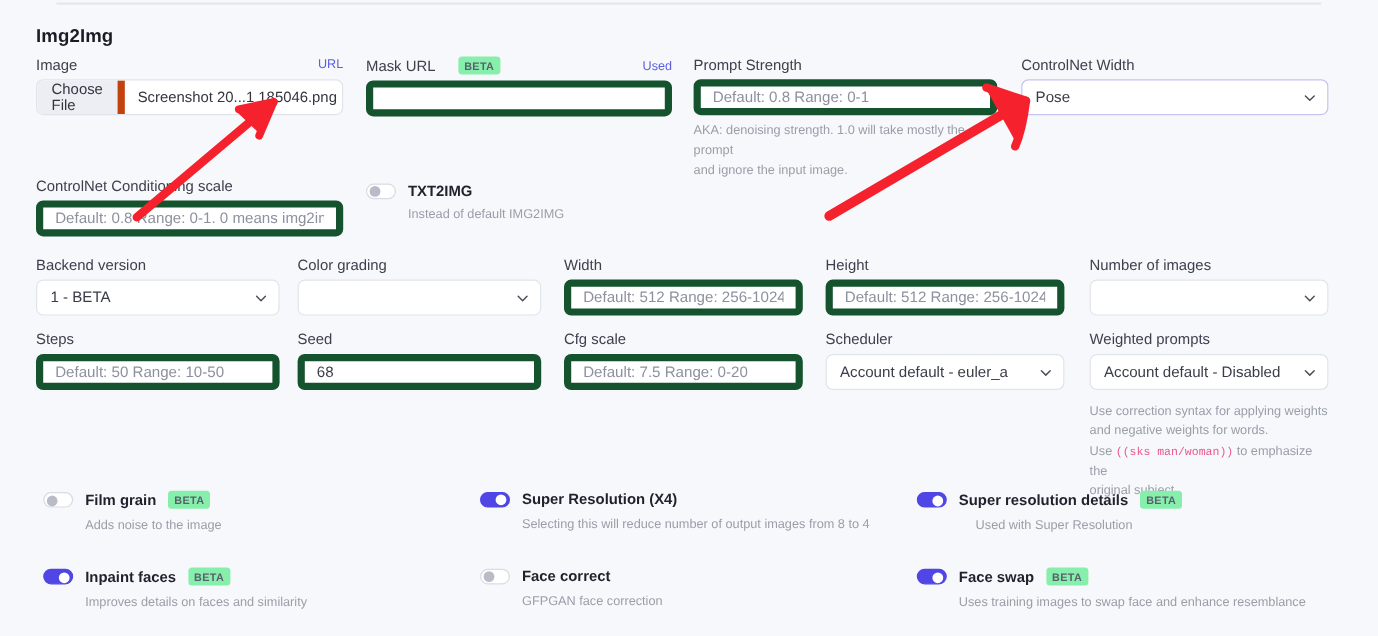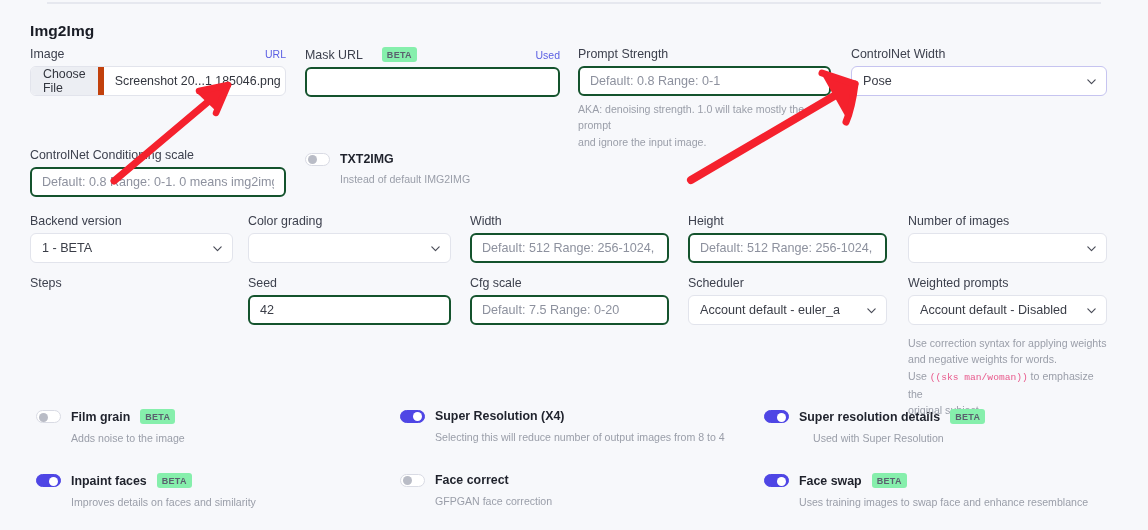--- a/index.html
+++ b/index.html
@@ -38,21 +38,21 @@
     font-size: 10.5px; color: #5b5fe3; font-weight: normal;
   }
   .beta {
     font-size: 9px; font-weight: bold; color: #5a5f6e;
     background: #86efac; border-radius: 3px;
     padding: 2.5px 5px; letter-spacing: .3px;
   }
 
   .input {
     height: 30px; background: #fff;
-    border: 2px solid #14532d; border-radius: 6px;
+    border: 6px solid #14532d; border-radius: 6px;
     display: flex; align-items: center;
     padding: 0 10px;
     font-size: 12.6px; color: #8d919e;
   }
   .input.value { color: #3a3d47; }
   .input.overflow span {
     white-space: nowrap; overflow: hidden;
   }
 
   .select {
@@ -239,25 +239,28 @@
             <span></span>
             <span class="chev">
               <svg width="11" height="11" viewBox="0 0 12 12">
                 <path d="M2 4.3 L6 8.3 L10 4.3" fill="none" stroke="#4a4d58" stroke-width="1.3" stroke-linecap="round" stroke-linejoin="round"></path>
               </svg>
             </span>
           </div>
         </div>
         <div class="abs" style="left: 30px; top: 276px; width: 203px;">
           <div class="field-label">Steps</div>
+          <div class="input overflow">
+            <span>Default: 50 Range: 10-50</span>
+          </div>
         </div>
         <div class="abs" style="left: 248px; top: 276px; width: 203px;">
           <div class="field-label">Seed</div>
           <div class="input overflow value">
-            <span>42</span>
+            <span>68</span>
           </div>
         </div>
         <div class="abs" style="left: 470px; top: 276px; width: 199px;">
           <div class="field-label">Cfg scale</div>
           <div class="input overflow">
             <span>Default: 7.5 Range: 0-20</span>
           </div>
         </div>
         <div class="abs" style="left: 688px; top: 276px; width: 199px;">
           <div class="field-label">Scheduler</div>

